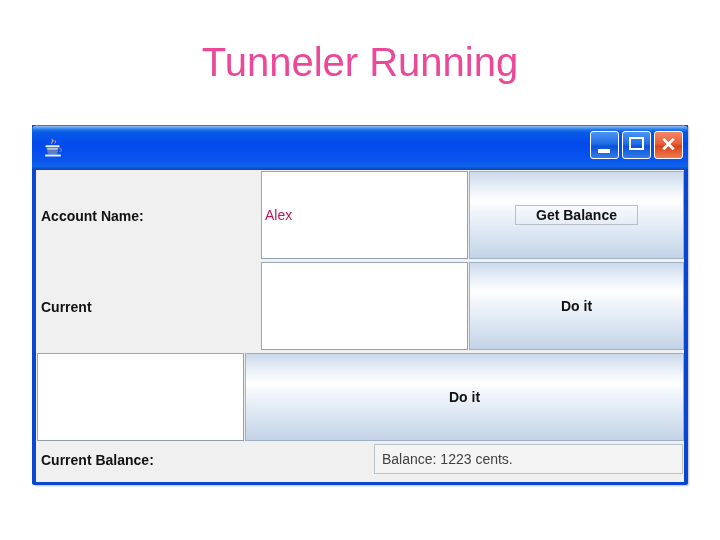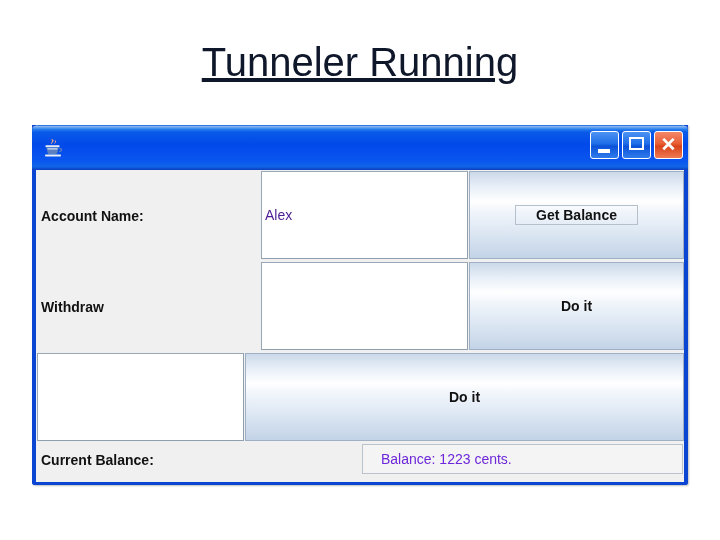--- a/index.html
+++ b/index.html
@@ -17,24 +17,23 @@
 
   
   #slide-title {
     position: absolute;
     left: 0;
     top: 42px;
     width: 720px;
     text-align: center;
     font-size: 40px;
     font-weight: 400;
-    color: #0f172a;
+    color: #ec4899;
     letter-spacing: 0px;
     line-height: 1;
-    text-decoration: underline;
   }
 
   
   #app-window {
     position: absolute;
     left: 32px;
     top: 125px;
     width: 656px;
     height: 360px;
     box-sizing: border-box;
@@ -179,21 +178,21 @@
   .textfield {
     width: 100%;
     height: 100%;
     box-sizing: border-box;
     background: #ffffff;
     border: 1px solid #8f9fae;
     border-top-color: #9aa7b4;
     border-left-color: #9aa7b4;
     font-family: "Liberation Sans", sans-serif;
     font-size: 14px;
-    color: #4c1d95;
+    color: #be185d;
     display: flex;
     align-items: center;
     padding-left: 3px;
     overflow: hidden;
     white-space: nowrap;
   }
 
   .jbutton {
     width: 100%;
     height: 100%;
@@ -217,33 +216,33 @@
   }
   .jbutton .btn-label {
     display: inline-block;
     padding: 1px 20px;
   }
   .jbutton.focused .btn-label {
     border: 1px solid #b6bfcc;
   }
 
   .row-tall { height: 91px; }
-  .row-short { height: 33px; }
+  .row-short { height: 33px; gap: 12px; }
 
   .balance-field {
     width: 100%;
     height: 100%;
     box-sizing: border-box;
     background: #f4f4f4;
     border: 1px solid #b9c3cd;
     font-size: 14px;
-    color: #6d28d9;
-    display: flex;
-    align-items: center;
-    padding-left: 18px;
+    color: #404040;
+    display: flex;
+    align-items: center;
+    padding-left: 7px;
     overflow: hidden;
     white-space: nowrap;
   }
   .balance-holder {
     flex: 1 1 auto;
     box-sizing: border-box;
     padding: 1px 1px 2px 0;
     background: #f0f0f0;
     margin-left: 102px;
   }
@@ -290,21 +289,21 @@
         <div class="textfield">Alex</div>
       </div>
       <div class="cell-btn">
         <div class="jbutton focused">
           <span class="btn-label">Get Balance</span>
         </div>
       </div>
     </div>
 
     <div class="grid-row row-tall">
-      <div class="cell-label">Withdraw</div>
+      <div class="cell-label">Current</div>
       <div class="cell-field">
         <div class="textfield"></div>
       </div>
       <div class="cell-btn">
         <div class="jbutton">
           <span class="btn-label">Do it</span>
         </div>
       </div>
     </div>
 

